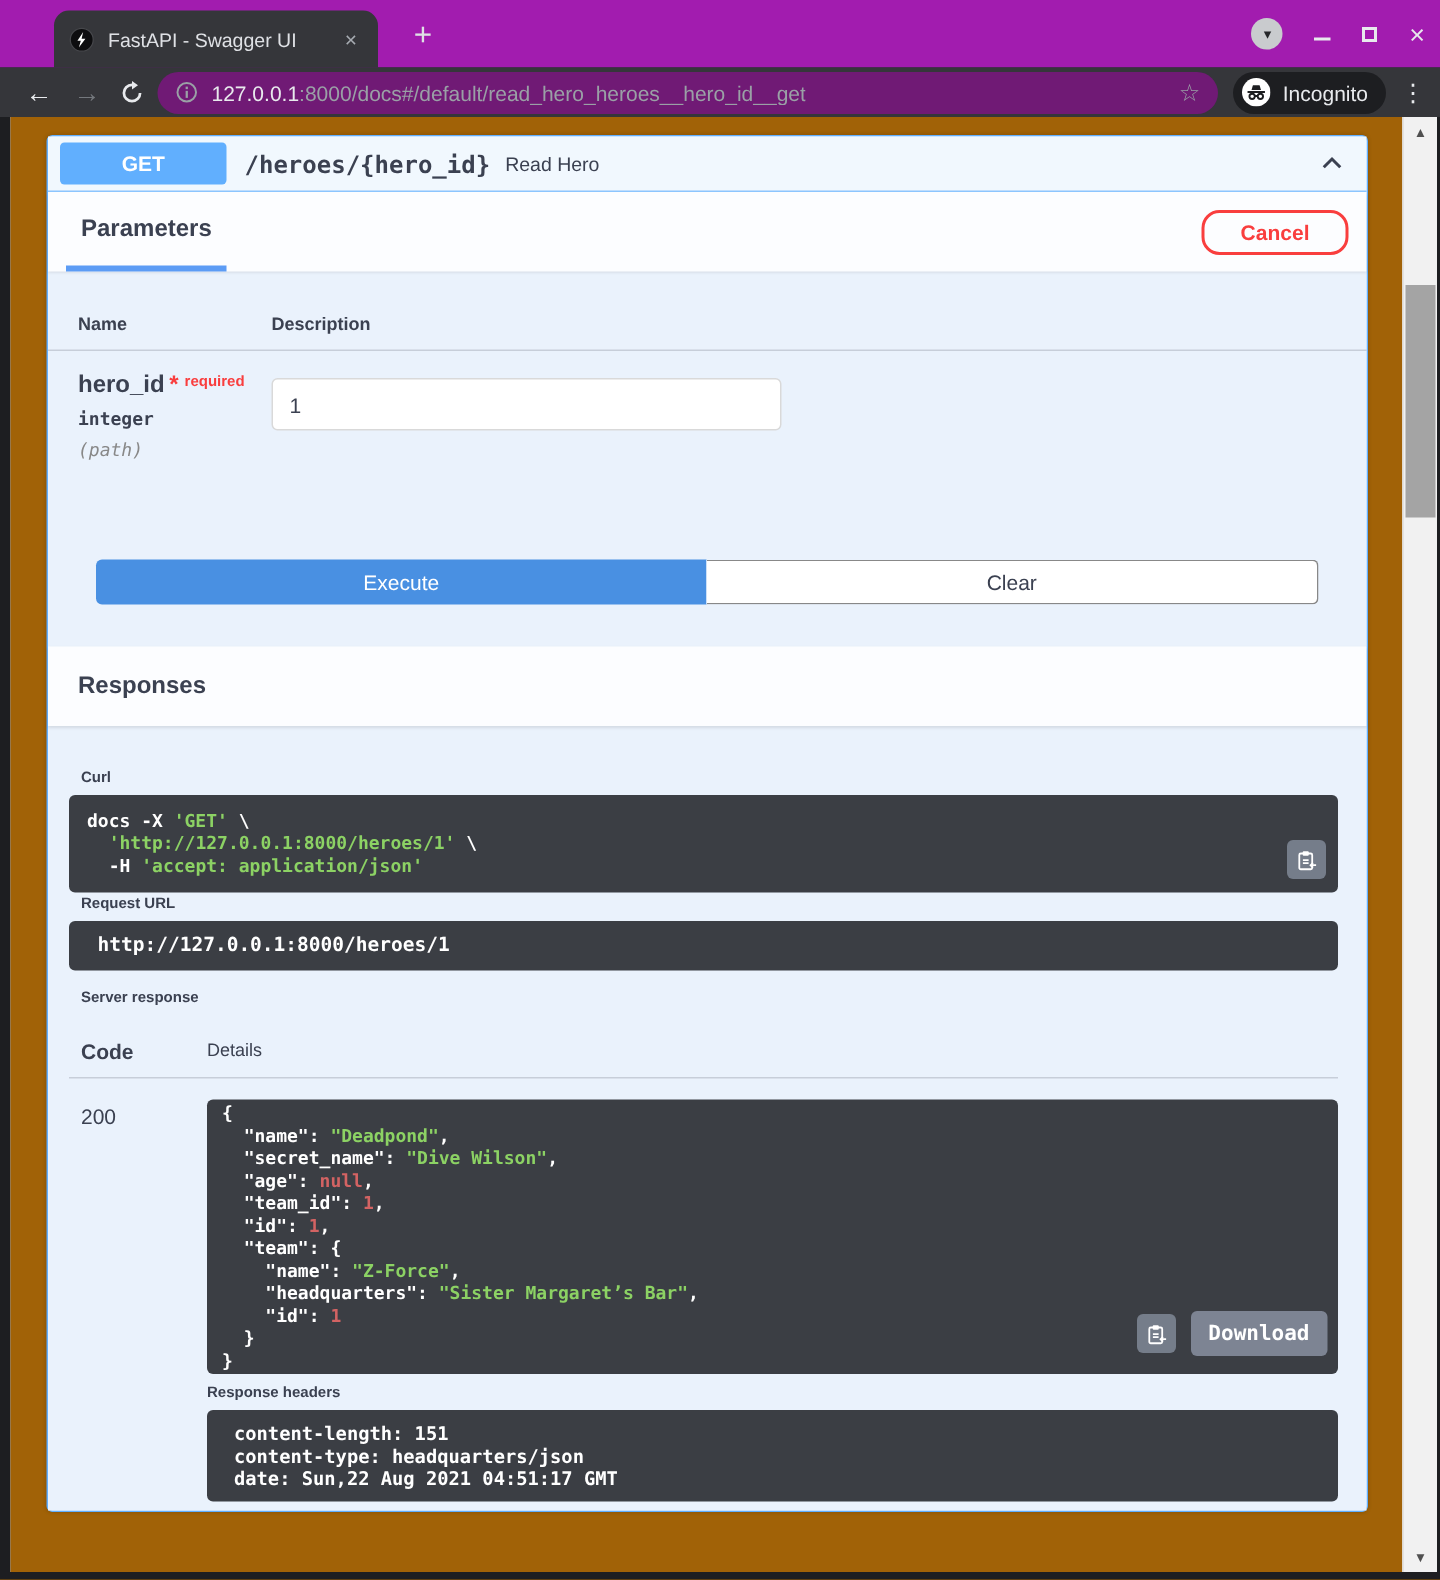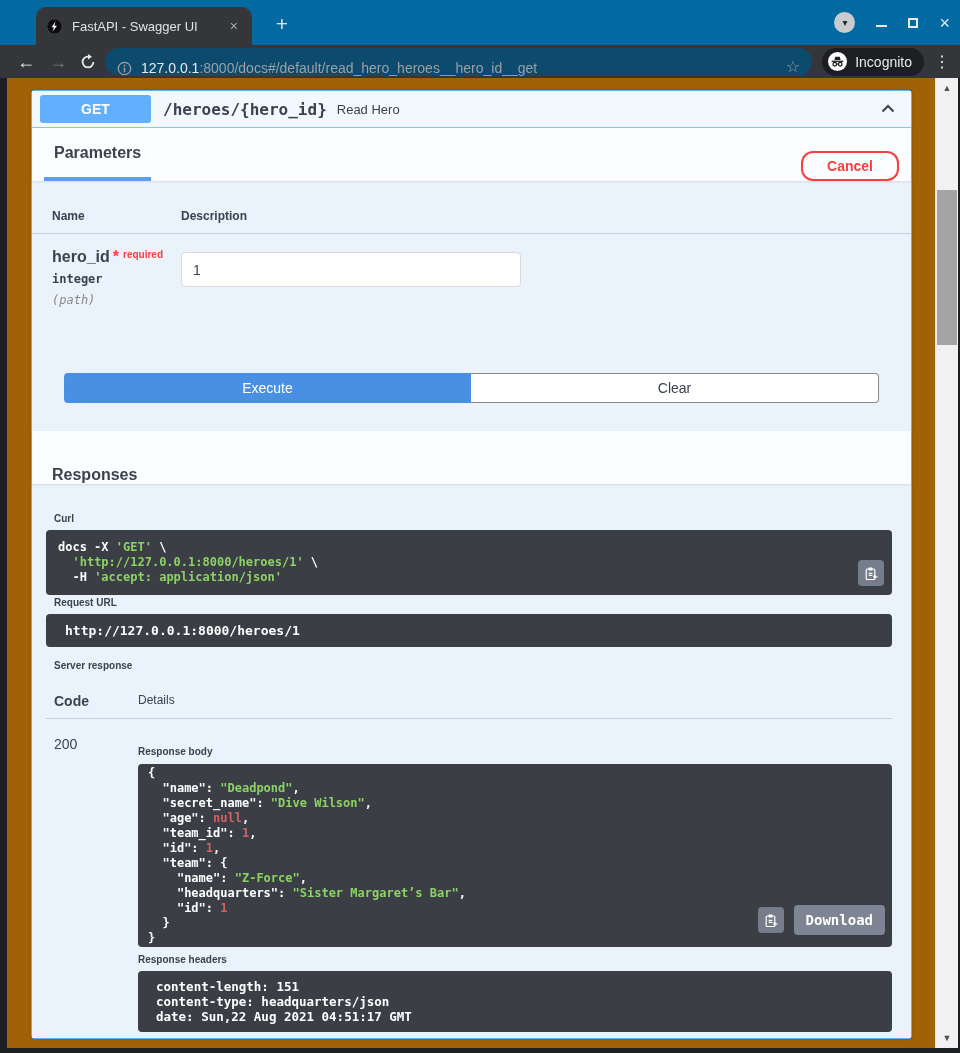--- a/index.html
+++ b/index.html
@@ -1,42 +1,42 @@
 <!DOCTYPE html>
 <html style="--method-get: #61affe; --execute-btn: #4990e2; --cancel-red: #f93e3e; --code-bg: #3b3e44; --code-string: #8cd264; --code-number: #d36363; --download-bg: #7d8493; --tab-underline: #5c9cf5;"><head>
 <meta charset="utf-8">
 <style>
   * { margin:0; padding:0; box-sizing:border-box; }
   html,body { width:960px; height:1053px; }
   body { background:#1d1e21; position:relative; overflow:hidden;
          font-family:"Liberation Sans", sans-serif; }
 
   
-  .tabbar { position:absolute; top:0; left:0; right:0; height:45px; background:#0369a1; }
+  .tabbar { position:absolute; top:0; left:0; right:0; height:45px; background:#a21caf; }
   .tab { position:absolute; left:36px; top:7px; width:216px; height:38px; background:#35363a;
          border-radius:10px 10px 0 0; display:flex; align-items:center; padding:0 10px; }
   .favicon { width:17px; height:17px; display:flex; }
   .tab-title { flex:1; color:#dfe1e5; font-size:13px; margin-left:9px; white-space:nowrap; overflow:hidden; }
   .tab-close { color:#a6abb1; font-size:14px; line-height:14px; padding:2px 4px; cursor:pointer; }
   .newtab { position:absolute; left:268px; top:11px; color:#dfe1e5; font-size:21px; font-weight:normal;
             width:28px; height:28px; text-align:center; line-height:26px; cursor:pointer; }
   .win-controls { position:absolute; right:10px; top:0; height:45px; display:flex; align-items:center; gap:21px; }
   .chrome-caret { width:21px; height:21px; border-radius:50%; background:#c9cbce; display:flex;
                   align-items:center; justify-content:center; font-size:10px; color:#26272a; cursor:pointer; }
   .win-min { width:11px; height:2px; background:#e8eaed; margin-bottom:-6px; cursor:pointer; }
   .win-max { width:10px; height:10px; border:2px solid #e8eaed; cursor:pointer; }
   .win-close { color:#e8eaed; font-size:18px; line-height:16px; cursor:pointer; }
 
   .toolbar { position:absolute; top:45px; left:0; right:0; height:33px; background:#35363a;
              display:flex; align-items:center; padding:0 10px; }
   .nav-btn { font-size:18px; color:#e8eaed; margin:0 7px; cursor:pointer; line-height:18px; }
   .nav-btn.fwd { color:#74787d; }
   .nav-btn.reload { margin:0 9px 0 6px; display:flex; }
-  .omnibox { flex:1; height:28px; background:#0c4a6e; border-radius:14px; display:flex;
-             align-items:flex-end; padding:0 12px; margin-right:10px; min-width:0; }
+  .omnibox { flex:1; height:28px; background:#701a75; border-radius:14px; display:flex;
+             align-items:center; padding:0 12px; margin-right:10px; min-width:0; }
   .info-ic { display:flex; margin-right:9px; }
   .url { font-size:14px; white-space:nowrap; overflow:hidden; }
   .url .host { color:#e8eaed; }
   .url .rest { color:#9aa0a6; }
   .star { margin-left:auto; color:#9aa0a6; font-size:16px; cursor:pointer; }
   .incog { height:28px; background:#1d1e21; border-radius:14px; display:flex; align-items:center;
            gap:8px; padding:0 12px 0 6px; }
   .incog-label { color:#e8eaed; font-size:14px; }
   .kebab { color:#e8eaed; font-size:16px; margin-left:10px; cursor:pointer; }
 
@@ -54,21 +54,21 @@
              background:#f0f7ff; box-shadow:0 0 3px rgba(0,0,0,.19); }
   .summary { display:flex; align-items:center; padding:5px 8px; height:37px;
              border-bottom:1px solid rgba(97,175,254,.7); background:#f1f8fe; cursor:pointer; }
   .method-badge { width:111px; text-align:center; background:var(--method-get,#61affe); color:#fff;
                   font-weight:bold; font-size:14px; padding:6px 0; border-radius:3px; }
   .ep-path { font-family:"DejaVu Sans Mono", monospace; font-weight:bold; font-size:16px;
              color:#3b4151; margin-left:12px; }
   .ep-summary { font-size:13px; color:#3b4151; margin-left:10px; }
   .chev { margin-left:auto; margin-right:7px; display:flex; cursor:pointer; }
 
-  .section-header { background:#fcfdff; height:53px; display:flex; align-items:flex-end; padding:0 20px;
+  .section-header { background:#fcfdff; height:53px; display:flex; align-items:center; padding:0 20px;
                     box-shadow:0 1px 2px rgba(0,0,0,.10); position:relative; }
   .sh-title { font-size:16px; font-weight:bold; color:#3b4151; }
   .tabs-strip { padding:0 12px; }
   .tab-item { height:100%; display:flex; align-items:center; padding:0 10px;
               border-bottom:4px solid var(--tab-underline,#5c9cf5); cursor:pointer; }
   .btn-cancel { margin-left:auto; background:transparent; border:2px solid var(--cancel-red,#f93e3e);
                 color:var(--cancel-red,#f93e3e); font-weight:bold; font-size:14px; padding:5px 24px;
                 border-radius:12px; cursor:pointer; font-family:inherit; }
 
   .body-tint { background:#eaf2fc; }
@@ -258,21 +258,20 @@
 
         <div class="resp-table-head">
           <span class="col-code">Code</span>
           <span class="col-details">Details</span>
         </div>
 
         <div class="resp-row">
           <div class="status-code">200</div>
           <div class="details-cell">
 
-            <div class="small-label rb-label" style="margin-left:0;">Response body</div>
             <div class="code-dark json-block">
               <pre><div><span class="tok-k">{</span></div><div><span class="tok-w">  </span><span class="tok-k">"name"</span><span class="tok-w">: </span><span class="tok-s">"Deadpond"</span><span class="tok-w">,</span></div><div><span class="tok-w">  </span><span class="tok-k">"secret_name"</span><span class="tok-w">: </span><span class="tok-s">"Dive Wilson"</span><span class="tok-w">,</span></div><div><span class="tok-w">  </span><span class="tok-k">"age"</span><span class="tok-w">: </span><span class="tok-n">null</span><span class="tok-w">,</span></div><div><span class="tok-w">  </span><span class="tok-k">"team_id"</span><span class="tok-w">: </span><span class="tok-n">1</span><span class="tok-w">,</span></div><div><span class="tok-w">  </span><span class="tok-k">"id"</span><span class="tok-w">: </span><span class="tok-n">1</span><span class="tok-w">,</span></div><div><span class="tok-w">  </span><span class="tok-k">"team"</span><span class="tok-w">: </span><span class="tok-k">{</span></div><div><span class="tok-w">    </span><span class="tok-k">"name"</span><span class="tok-w">: </span><span class="tok-s">"Z-Force"</span><span class="tok-w">,</span></div><div><span class="tok-w">    </span><span class="tok-k">"headquarters"</span><span class="tok-w">: </span><span class="tok-s">"Sister Margaret’s Bar"</span><span class="tok-w">,</span></div><div><span class="tok-w">    </span><span class="tok-k">"id"</span><span class="tok-w">: </span><span class="tok-n">1</span></div><div><span class="tok-w">  </span><span class="tok-k">}</span></div><div><span class="tok-k">}</span></div></pre>
               <div class="block-actions">
                 <button class="copy-btn copy-btn2">
                   <svg width="14" height="15" viewBox="0 0 14 15">
                       <rect x="2.2" y="3" width="8.6" height="10.5" rx="1" fill="none" stroke="#fff" stroke-width="1.2"></rect>
                       <rect x="4.5" y="1.5" width="4" height="3" rx="0.6" fill="#fff"></rect>
                       <path d="M4.6 7.4h3.8M4.6 9.4h3.8" stroke="#fff" stroke-width="1.1"></path>
                       <path d="M13.4 10.8H9.9M11.3 9.2l-1.6 1.6 1.6 1.6" fill="none" stroke="#fff" stroke-width="1.2"></path>
                     </svg>

